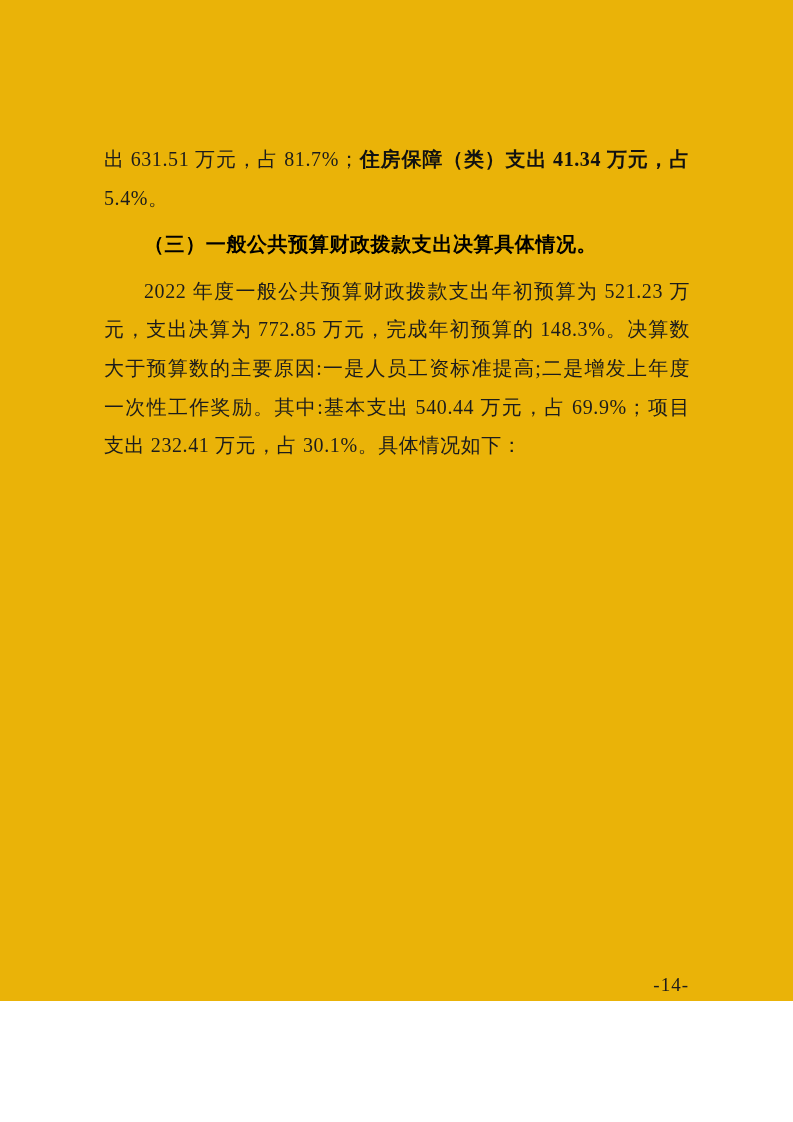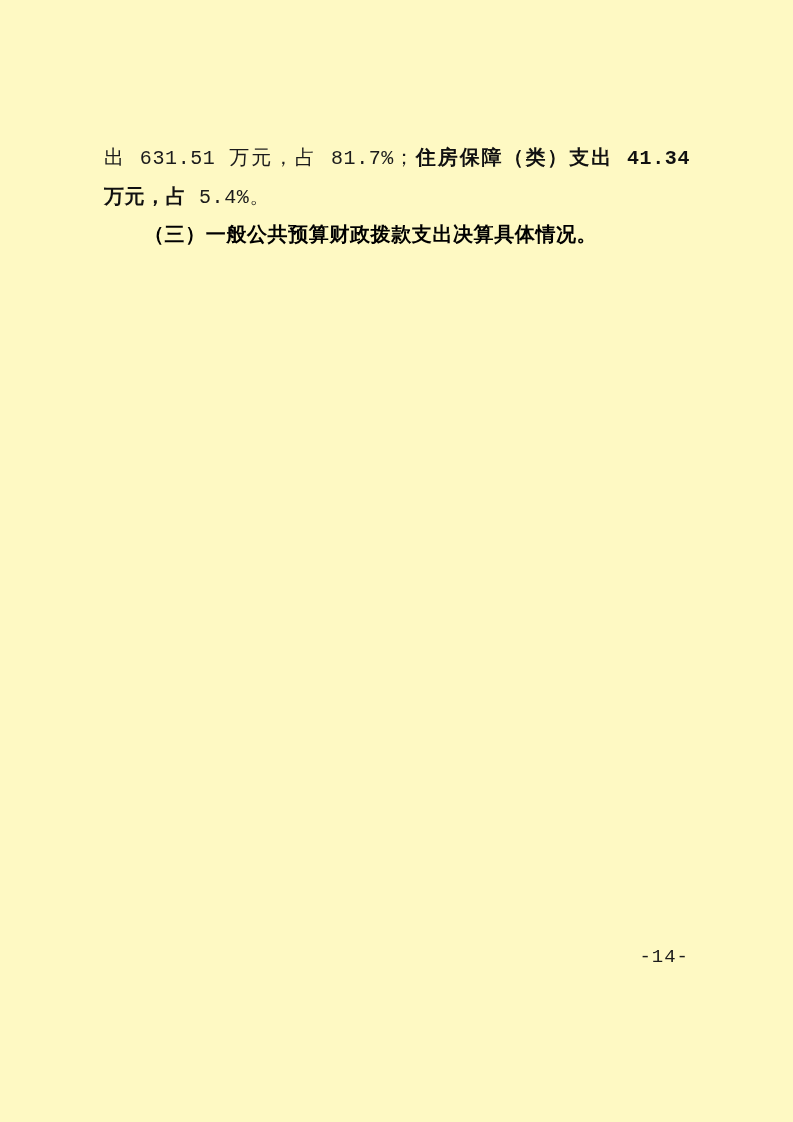--- a/index.html
+++ b/index.html
@@ -3,61 +3,63 @@
 <meta charset="utf-8">
 <style>
   html, body {
     margin: 0;
     padding: 0;
     background: #ffffff;
   }
   .page {
     position: relative;
     width: 793px;
-    height: 1122px;
-    background: #fef9c3;
+    height: 1001px;
+    background: #eab308;
     overflow: hidden;
-    font-family: Liberation Mono, monospace;
+    font-family: Liberation Serif, serif;
     color: #1c1c1c;
   }
   .content {
     position: absolute;
     left: 104px;
     top: 140px;
     width: 586px;
     font-size: 20px;
     line-height: 38.6px;
     text-align: justify;
     letter-spacing: 0.6px;
   }
   .content p {
     margin: 0;
     padding: 0;
   }
   .content p.indent {
     text-indent: 2em;
+    margin-top: 8px;
   }
   .bold {
     font-weight: bold;
     color: #111111;
   }
   .heading .bold {
     color: #000000;
   }
   .page-number {
     position: absolute;
     right: 104px;
-    top: 946px;
+    top: 974px;
     font-size: 19px;
     letter-spacing: 1px;
     color: #1c1c1c;
   }
 </style>
 </head>
 <body>
 
 <div class="page">
   <div class="content" id="doc-content">
       <p class="body"><span>出 631.51 万元，占 81.7%；</span><span class="bold">住房保障（类）支出 41.34 万元，占</span><span> 5.4%。</span></p>
       <p class="indent heading"><span class="bold">（三）一般公共预算财政拨款支出决算具体情况。</span></p>
+      <p class="indent body"><span>2022 年度一般公共预算财政拨款支出年初预算为 521.23 万元，支出决算为 772.85 万元，完成年初预算的 148.3%。决算数大于预算数的主要原因:一是人员工资标准提高;二是增发上年度一次性工作奖励。其中:基本支出 540.44 万元，占 69.9%；项目支出 232.41 万元，占 30.1%。具体情况如下：</span></p>
     </div>
   <div class="page-number">-14-</div>
 </div>
 
 </body></html>

